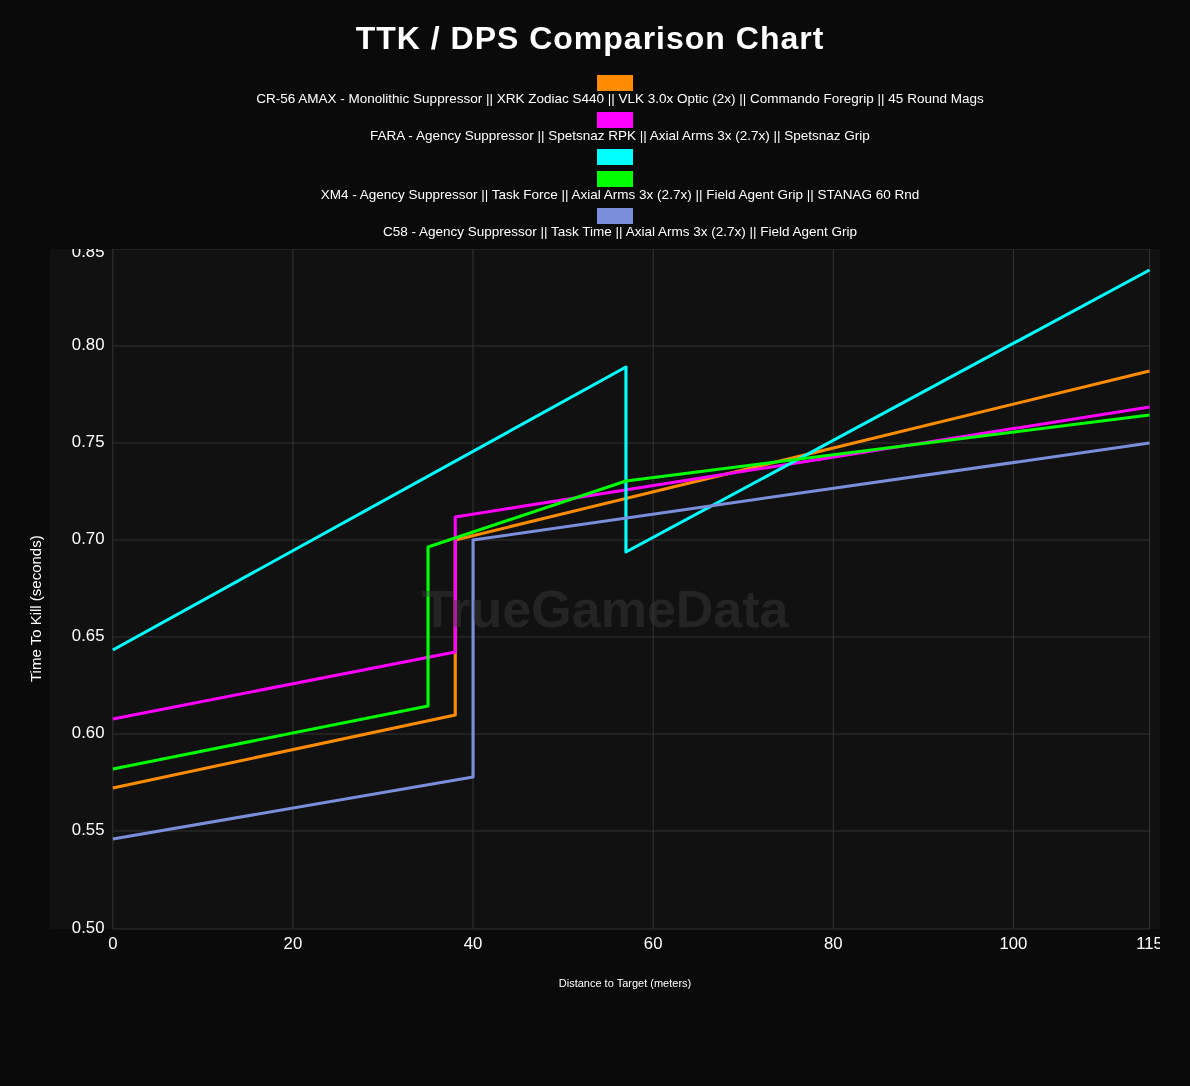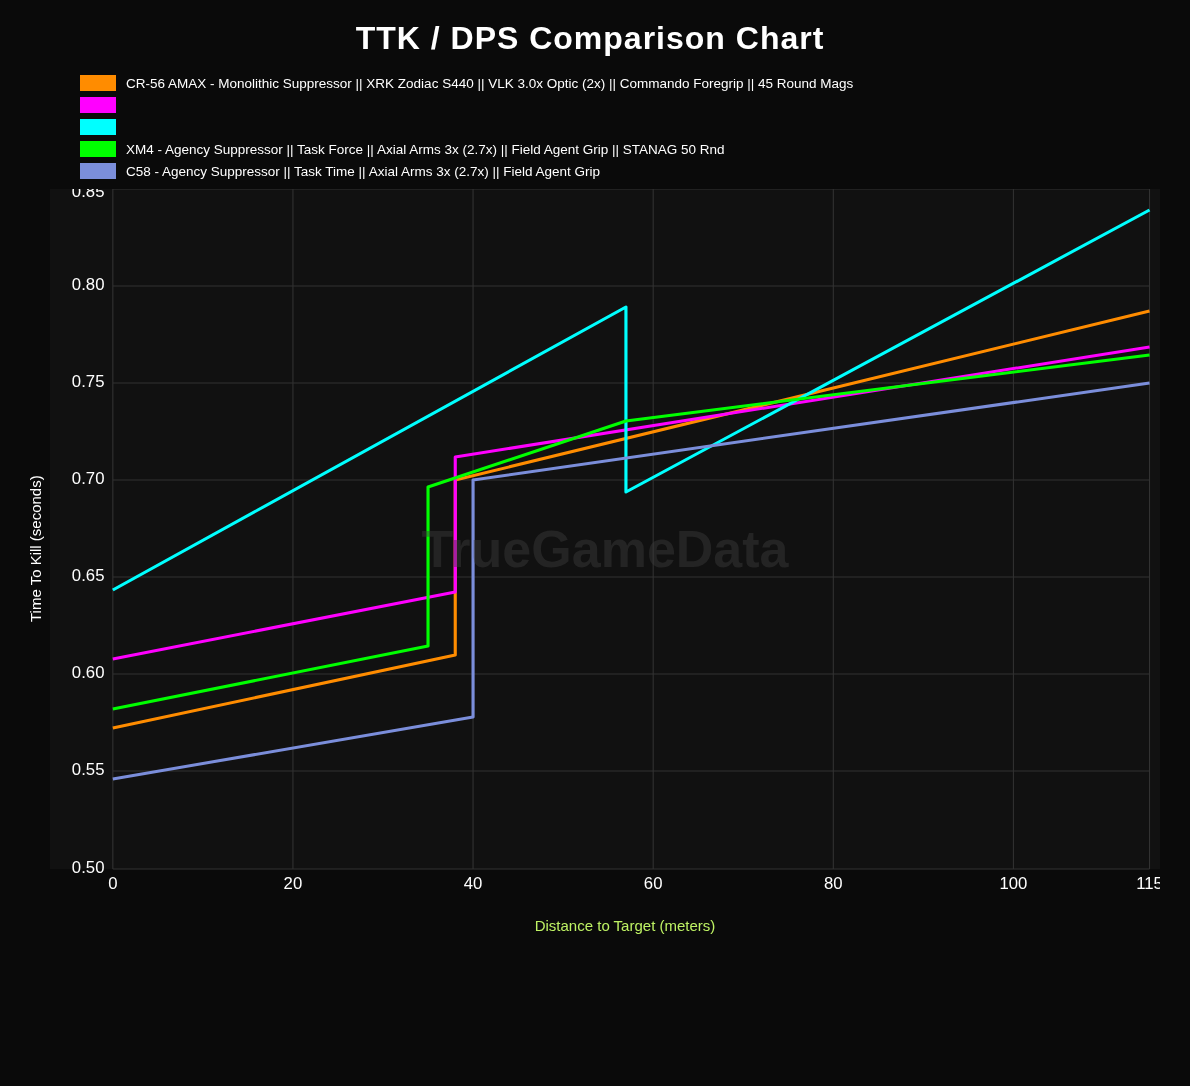--- a/index.html
+++ b/index.html
@@ -32,20 +32,21 @@
     .legend {
       margin-bottom: 10px;
       padding-left: 60px;
     }
     .legend-item {
       display: flex;
       align-items: center;
       margin-bottom: 6px;
       font-size: 13.5px;
       color: #fff;
+      flex-direction: column;
     }
     .legend-swatch {
       width: 36px;
       height: 16px;
       margin-right: 10px;
       flex-shrink: 0;
     }
     .chart-wrapper {
       display: flex;
       flex-direction: row;
@@ -67,22 +68,22 @@
     .chart-inner {
       flex: 1;
       position: relative;
     }
     svg.chart-svg {
       width: 100%;
       height: 100%;
     }
     .x-axis-label {
       text-align: center;
-      font-size: 15px;
-      color: #bef264;
+      font-size: 11px;
+      color: #ffffff;
       margin-top: 8px;
       margin-left: 70px;
     }
     .watermark {
       position: absolute;
       font-size: 52px;
       font-weight: bold;
       color: rgba(60,60,60,0.45);
       top: 50%;
       left: 50%;
@@ -98,27 +99,28 @@
 <div class="chart-container">
   <div class="chart-title">TTK / DPS Comparison Chart</div>
 
   <div class="legend">
     <div class="legend-item">
       <div class="legend-swatch" style="background:#FF8C00;"></div>
       <span>CR-56 AMAX - Monolithic Suppressor || XRK Zodiac S440 || VLK 3.0x Optic (2x) || Commando Foregrip || 45 Round Mags</span>
     </div>
     <div class="legend-item">
       <div class="legend-swatch" style="background:#FF00FF;"></div>
+      <span>FARA - Agency Suppressor || Spetsnaz RPK || Axial Arms 3x (2.7x) || Spetsnaz Grip</span>
     </div>
     <div class="legend-item">
       <div class="legend-swatch" style="background:#00FFFF;"></div>
     </div>
     <div class="legend-item">
       <div class="legend-swatch" style="background:#00FF00;"></div>
-      <span>XM4 - Agency Suppressor || Task Force || Axial Arms 3x (2.7x) || Field Agent Grip || STANAG 50 Rnd</span>
+      <span>XM4 - Agency Suppressor || Task Force || Axial Arms 3x (2.7x) || Field Agent Grip || STANAG 60 Rnd</span>
     </div>
     <div class="legend-item">
       <div class="legend-swatch" style="background:#7B8EDB;"></div>
       <span>C58 - Agency Suppressor || Task Time || Axial Arms 3x (2.7x) || Field Agent Grip</span>
     </div>
   </div>
 
   <div class="chart-wrapper">
     <div class="y-axis-label">Time To Kill (seconds)</div>
     <div class="chart-inner">

